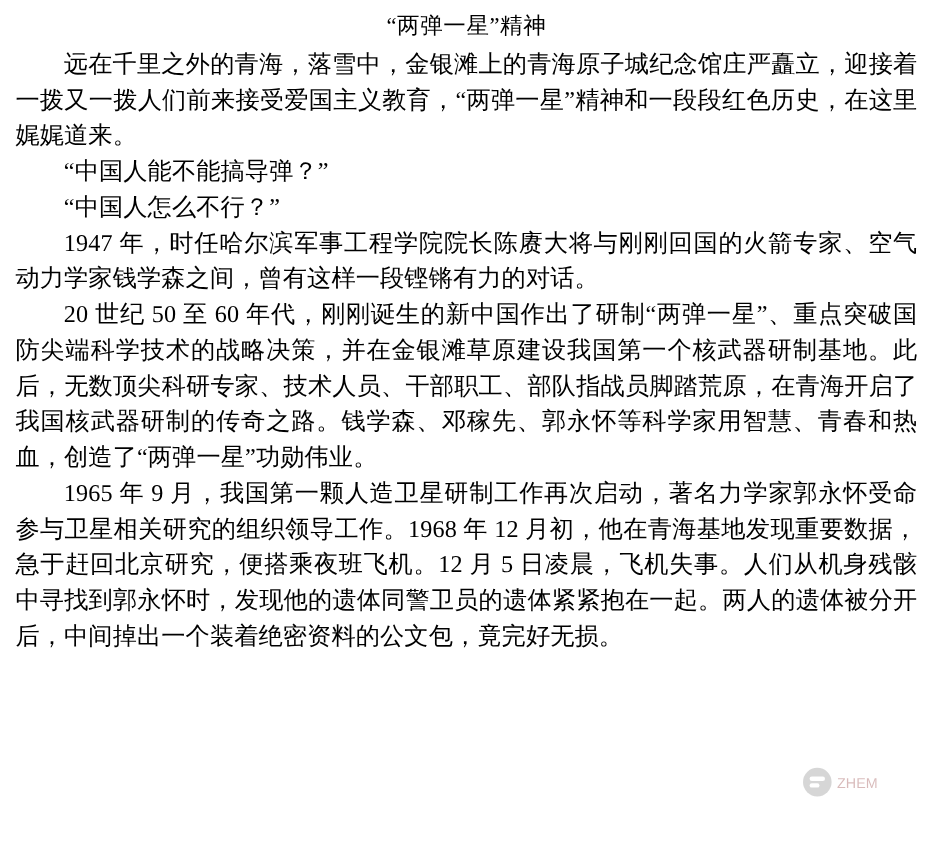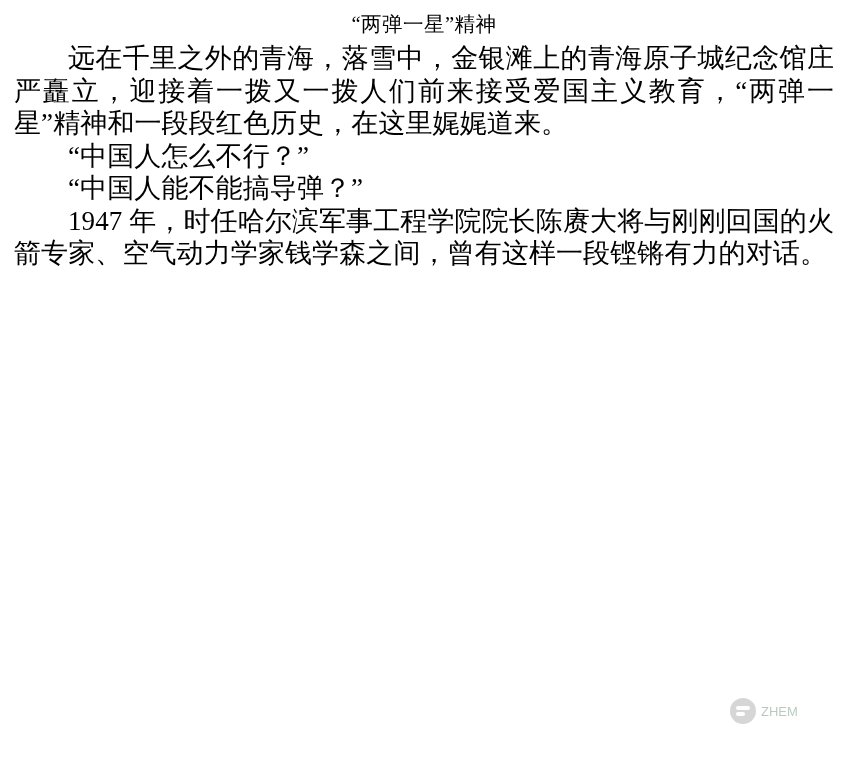--- a/index.html
+++ b/index.html
@@ -24,21 +24,21 @@
   }
   .doc-title {
     text-align: center;
     font-size: 20.5px;
     line-height: 32px;
     letter-spacing: 0.5px;
     margin: 0 0 2px 0;
     font-weight: 400;
   }
   .para {
-    font-size: 27px;
+    font-size: 22px;
     line-height: 32.5px;
     text-align: justify;
     text-justify: inter-ideograph;
     margin: 0;
     text-indent: 2em;
     letter-spacing: 0.1px;
     word-break: break-all;
   }
   .watermark {
     position: absolute;
@@ -76,34 +76,36 @@
     left: 6px;
     top: 14px;
     width: 9px;
     height: 4px;
     background: #ffffff;
     border-radius: 2px;
   }
   .wm-text {
     font-family: "Liberation Sans", sans-serif;
     font-size: 13px;
-    color: #14532d;
+    color: #7f1d1d;
     white-space: nowrap;
   }
 </style>
 </head>
 <body>
 
 <div class="page">
 
   <h1 class="doc-title">“两弹一星”精神</h1>
 
   <p class="para">远在千里之外的青海，落雪中，金银滩上的青海原子城纪念馆庄严矗立，迎接着一拨又一拨人们前来接受爱国主义教育，“两弹一星”精神和一段段红色历史，在这里娓娓道来。</p>
+  <p class="para">“中国人能不能搞导弹？”</p>
   <p class="para">“中国人怎么不行？”</p>
-  <p class="para">“中国人能不能搞导弹？”</p>
   <p class="para">1947 年，时任哈尔滨军事工程学院院长陈赓大将与刚刚回国的火箭专家、空气动力学家钱学森之间，曾有这样一段铿锵有力的对话。</p>
+  <p class="para">20 世纪 50 至 60 年代，刚刚诞生的新中国作出了研制“两弹一星”、重点突破国防尖端科学技术的战略决策，并在金银滩草原建设我国第一个核武器研制基地。此后，无数顶尖科研专家、技术人员、干部职工、部队指战员脚踏荒原，在青海开启了我国核武器研制的传奇之路。钱学森、邓稼先、郭永怀等科学家用智慧、青春和热血，创造了“两弹一星”功勋伟业。</p>
+  <p class="para">1965 年 9 月，我国第一颗人造卫星研制工作再次启动，著名力学家郭永怀受命参与卫星相关研究的组织领导工作。1968 年 12 月初，他在青海基地发现重要数据，急于赶回北京研究，便搭乘夜班飞机。12 月 5 日凌晨，飞机失事。人们从机身残骸中寻找到郭永怀时，发现他的遗体同警卫员的遗体紧紧抱在一起。两人的遗体被分开后，中间掉出一个装着绝密资料的公文包，竟完好无损。</p>
 
   <div class="watermark">
     <span class="wm-circle"></span>
     <span class="wm-text">ZHEM</span>
   </div>
 
 </div>
 
 </body></html>

